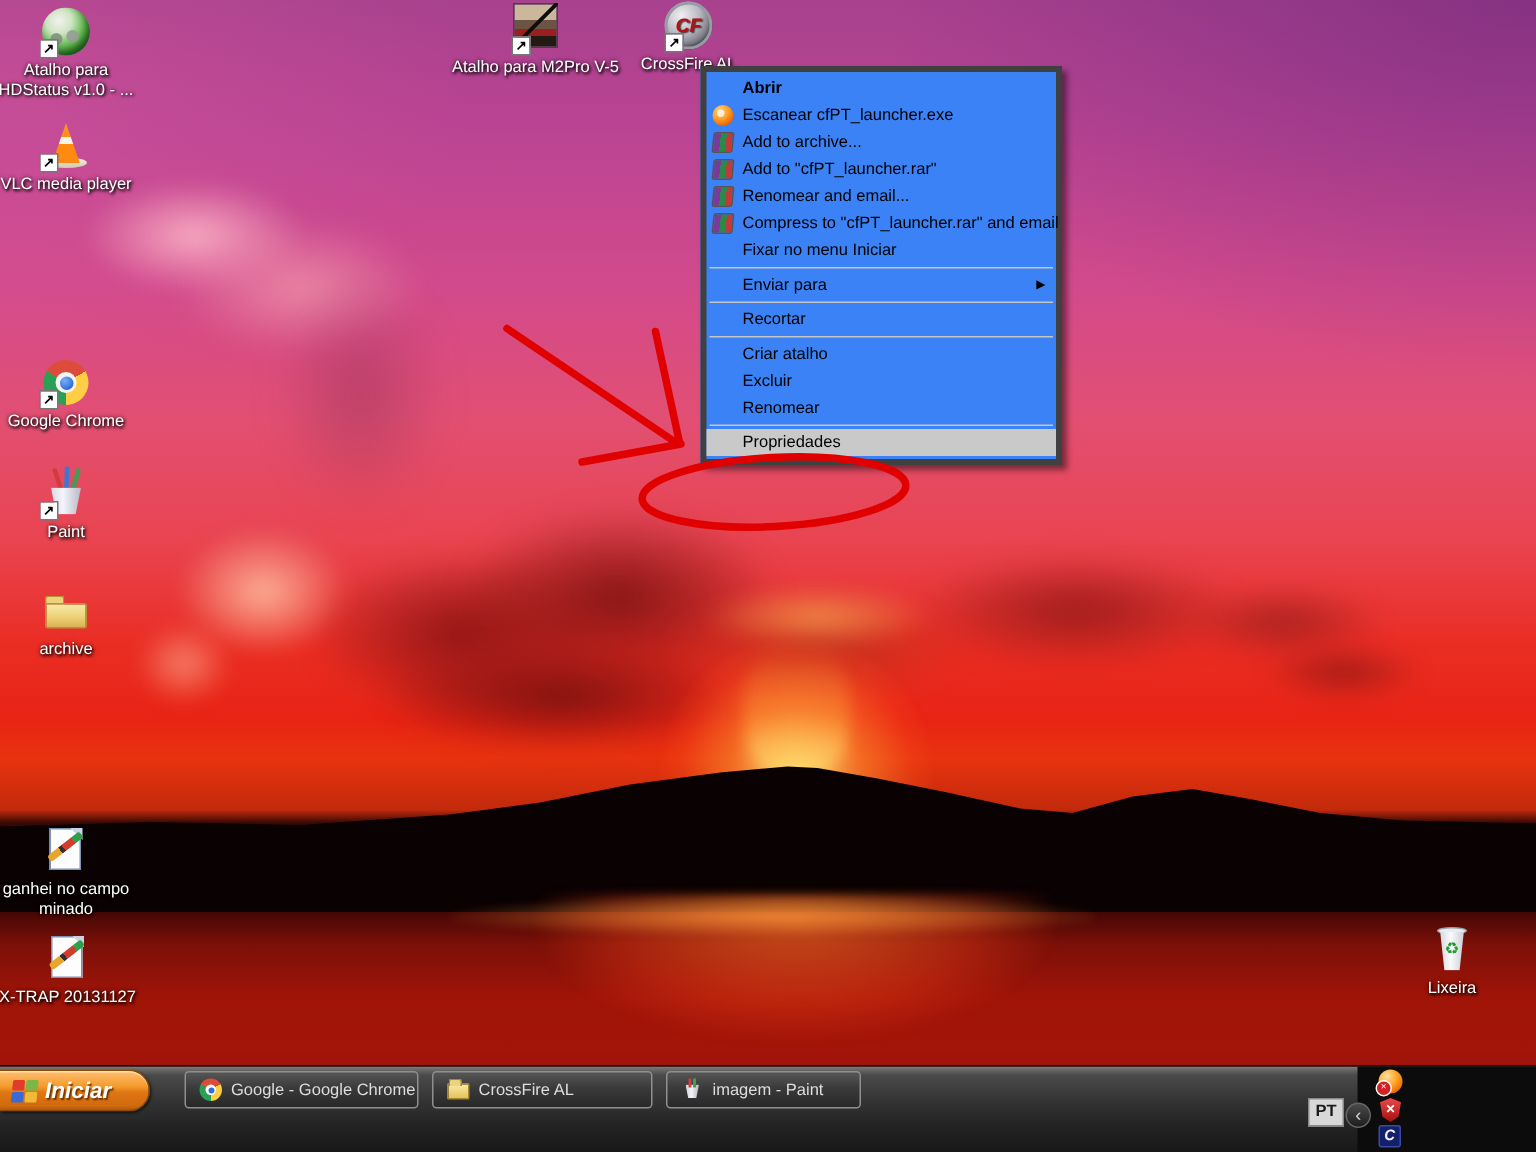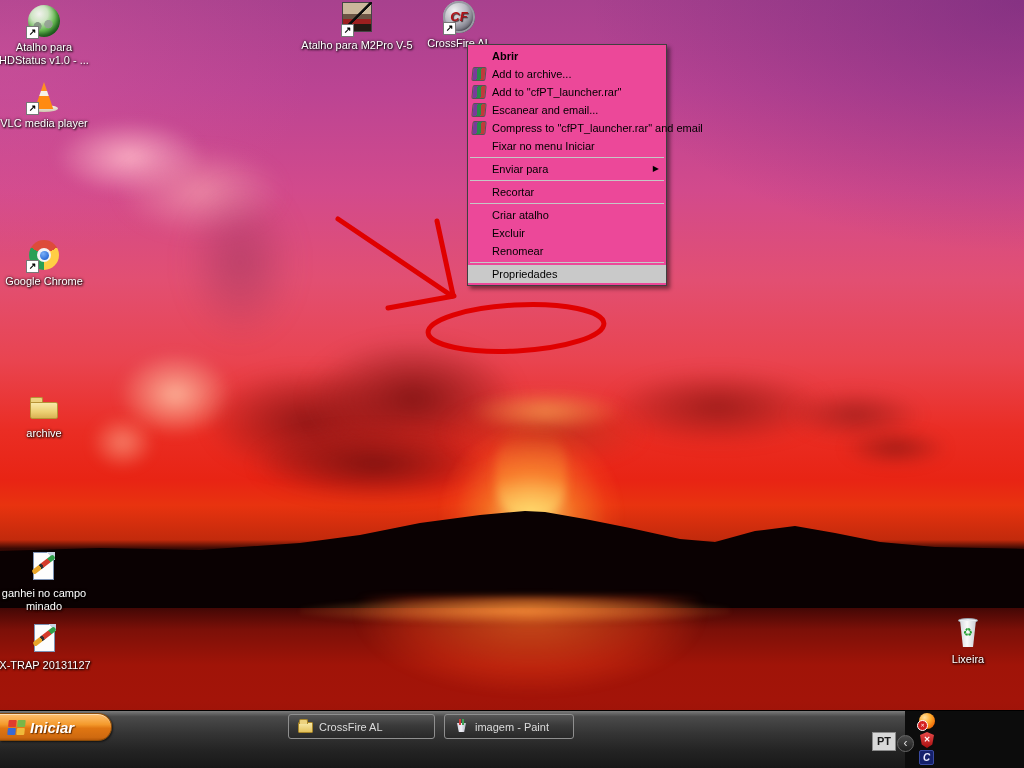--- a/index.html
+++ b/index.html
@@ -94,42 +94,42 @@
     background:linear-gradient(180deg,#cbb79b 0 38%,#6b5444 38% 58%,#9c1f1f 58% 76%,#241a14 76%);}
   .m-line{position:absolute;left:2px;top:0;width:30px;height:30px;
     background:linear-gradient(135deg,transparent 46%,#0d0d0d 47% 52%,transparent 53%);}
   .x-ring{position:absolute;inset:1px;border-radius:50%;
     background:radial-gradient(circle at 35% 30%,#f0f0f2,#b9b9c2 40%,#6d6d78 70%,#3c3c44);
     box-shadow:inset 0 0 0 2px #9a9aa4, inset -1px -2px 3px rgba(0,0,0,.5);}
   .x-ring::before{content:"CF";position:absolute;inset:0;text-align:center;line-height:31px;
     font-weight:bold;font-style:italic;font-size:13px;color:#b01218;text-shadow:1px 1px 1px rgba(40,8,10,.8);}
 
   
-  .menu{position:absolute;left:467px;top:44px;width:200px;background:#ec4899;
-    border:1px solid #404040;box-shadow:3px 3px 4px rgba(0,0,0,.45);
+  .menu{position:absolute;left:467px;top:44px;width:241px;background:#3b82f6;
+    border:4px solid #404040;box-shadow:3px 3px 4px rgba(0,0,0,.45);
     padding:2px 0;font-size:11px;z-index:50;}
   .mi{position:relative;height:18px;line-height:18px;padding-left:24px;color:#000;white-space:nowrap;}
   .mi.bold{font-weight:bold;}
   .mi.hl{background:#c9c9c9;}
   .msep{height:1px;background:#c6c6c6;margin:2px 2px;}
   .mic{position:absolute;left:4px;top:2px;width:14px;height:14px;}
   .mic.avast{border-radius:50%;background:radial-gradient(circle at 35% 28%,#ffd27a,#ff9a22 45%,#e65c00 80%);}
   .mic.avast::before{content:"";position:absolute;left:3px;top:3px;width:5px;height:5px;border-radius:50%;background:rgba(255,255,255,.75);}
   .mic.rar{border:1px solid #555;border-radius:2px;transform:skewX(-6deg);
     background:linear-gradient(90deg,#7a3a9a 0 4px,#2a8a4a 4px 8px,#c03a3a 8px 12px,#8a6a2a 12px);}
   .subarrow{position:absolute;right:7px;top:0;font-size:8px;line-height:18px;color:#000;}
 
   
   .anno{position:absolute;left:0;top:0;z-index:60;pointer-events:none;}
 
   
   .taskbar{position:absolute;left:0;top:710px;width:1024px;height:58px;z-index:80;
     background:linear-gradient(180deg,#7b7b7b 0,#4a4a4a 10%,#343434 40%,#232323 70%,#181818 100%);
     border-top:1px solid #000;}
-  .start{position:absolute;left:0;top:2px;width:112px;height:28px;border:1px solid #8a4a08;border-left:none;
+  .start{position:absolute;left:0;top:2px;width:100px;height:28px;border:1px solid #8a4a08;border-left:none;
     border-radius:0 14px 14px 0;
     background:linear-gradient(180deg,#ffc070,#f49a2c 40%,#e07612 55%,#cf6a10 90%,#b55708);
     box-shadow:inset 0 1px 0 rgba(255,255,255,.5),1px 1px 2px rgba(0,0,0,.6);
     display:flex;align-items:center;gap:5px;padding-left:8px;cursor:pointer;}
   .start .txt{color:#fff;font-weight:bold;font-style:italic;font-size:15px;text-shadow:1px 1px 1px #6a3000;}
   .flag{width:17px;height:15px;display:grid;grid-template:repeat(2,1fr)/repeat(2,1fr);gap:1px;transform:skewX(-6deg);}
   .flag i{border-radius:1px;}
   .flag .fr{background:#e03c2c;} .flag .fg{background:#7ab648;}
   .flag .fb{background:#3a6ad4;} .flag .fy{background:#f0b93a;}
   .tbtn{position:absolute;top:3px;height:25px;border:1px solid #8f8f8f;border-radius:3px;
@@ -211,20 +211,30 @@
   </div>
   <div class="dicon" style="left:-6px;top:238px;width:100px;">
     <div class="art">
         <div class="c-ring"></div>
         <div class="c-hub"></div>
         <div class="c-dot"></div>
         <span class="sc"></span>
       </div>
     <div class="lbl">Google Chrome</div>
   </div>
+  <div class="dicon" style="left:4px;top:312px;width:80px;">
+    <div class="art">
+        <span class="p-st p-b1"></span>
+        <span class="p-st p-b2"></span>
+        <span class="p-st p-b3"></span>
+        <div class="p-cup"></div>
+        <span class="sc"></span>
+      </div>
+    <div class="lbl">Paint</div>
+  </div>
   <div class="dicon" style="left:6px;top:390px;width:76px;">
     <div class="art">
         <div class="f-tab"></div>
         <div class="f-body"></div>
       </div>
     <div class="lbl">archive</div>
   </div>
   <div class="dicon" style="left:-4px;top:550px;width:96px;">
     <div class="art">
         <div class="i-page"></div>
@@ -262,23 +272,24 @@
     <div class="art">
         <div class="l-rim"></div>
         <div class="l-bin"></div>
         <span class="l-glyph">♻</span>
       </div>
     <div class="lbl">Lixeira</div>
   </div>
 
   <div class="menu">
     <div class="mi bold"><span>Abrir</span></div>
+    <div class="mi"><span class="mic avast"></span><span>Escanear cfPT_launcher.exe</span></div>
     <div class="mi"><span class="mic rar"></span><span>Add to archive...</span></div>
     <div class="mi"><span class="mic rar"></span><span>Add to "cfPT_launcher.rar"</span></div>
-    <div class="mi"><span class="mic rar"></span><span>Escanear and email...</span></div>
+    <div class="mi"><span class="mic rar"></span><span>Renomear and email...</span></div>
     <div class="mi"><span class="mic rar"></span><span>Compress to "cfPT_launcher.rar" and email</span></div>
     <div class="mi"><span>Fixar no menu Iniciar</span></div>
     <div class="msep"></div>
     <div class="mi"><span>Enviar para</span><span class="subarrow">▶</span></div>
     <div class="msep"></div>
     <div class="mi"><span>Recortar</span></div>
     <div class="msep"></div>
     <div class="mi"><span>Criar atalho</span></div>
     <div class="mi"><span>Excluir</span></div>
     <div class="mi"><span>Renomear</span></div>
@@ -298,20 +309,24 @@
   <div class="taskbar">
     <div class="start">
       <span class="flag">
           <i class="fr"></i>
           <i class="fg"></i>
           <i class="fb"></i>
           <i class="fy"></i>
         </span>
       <span class="txt">Iniciar</span>
     </div>
+    <div class="tbtn tb1">
+      <span class="tico chrome"></span>
+      <span>Google - Google Chrome</span>
+    </div>
     <div class="tbtn tb2">
       <span class="tico folder"></span>
       <span>CrossFire AL</span>
     </div>
     <div class="tbtn tb3">
       <span class="tico paint"></span>
       <span>imagem - Paint</span>
     </div>
     <div class="lang">PT</div>
     <div class="traypanel">

